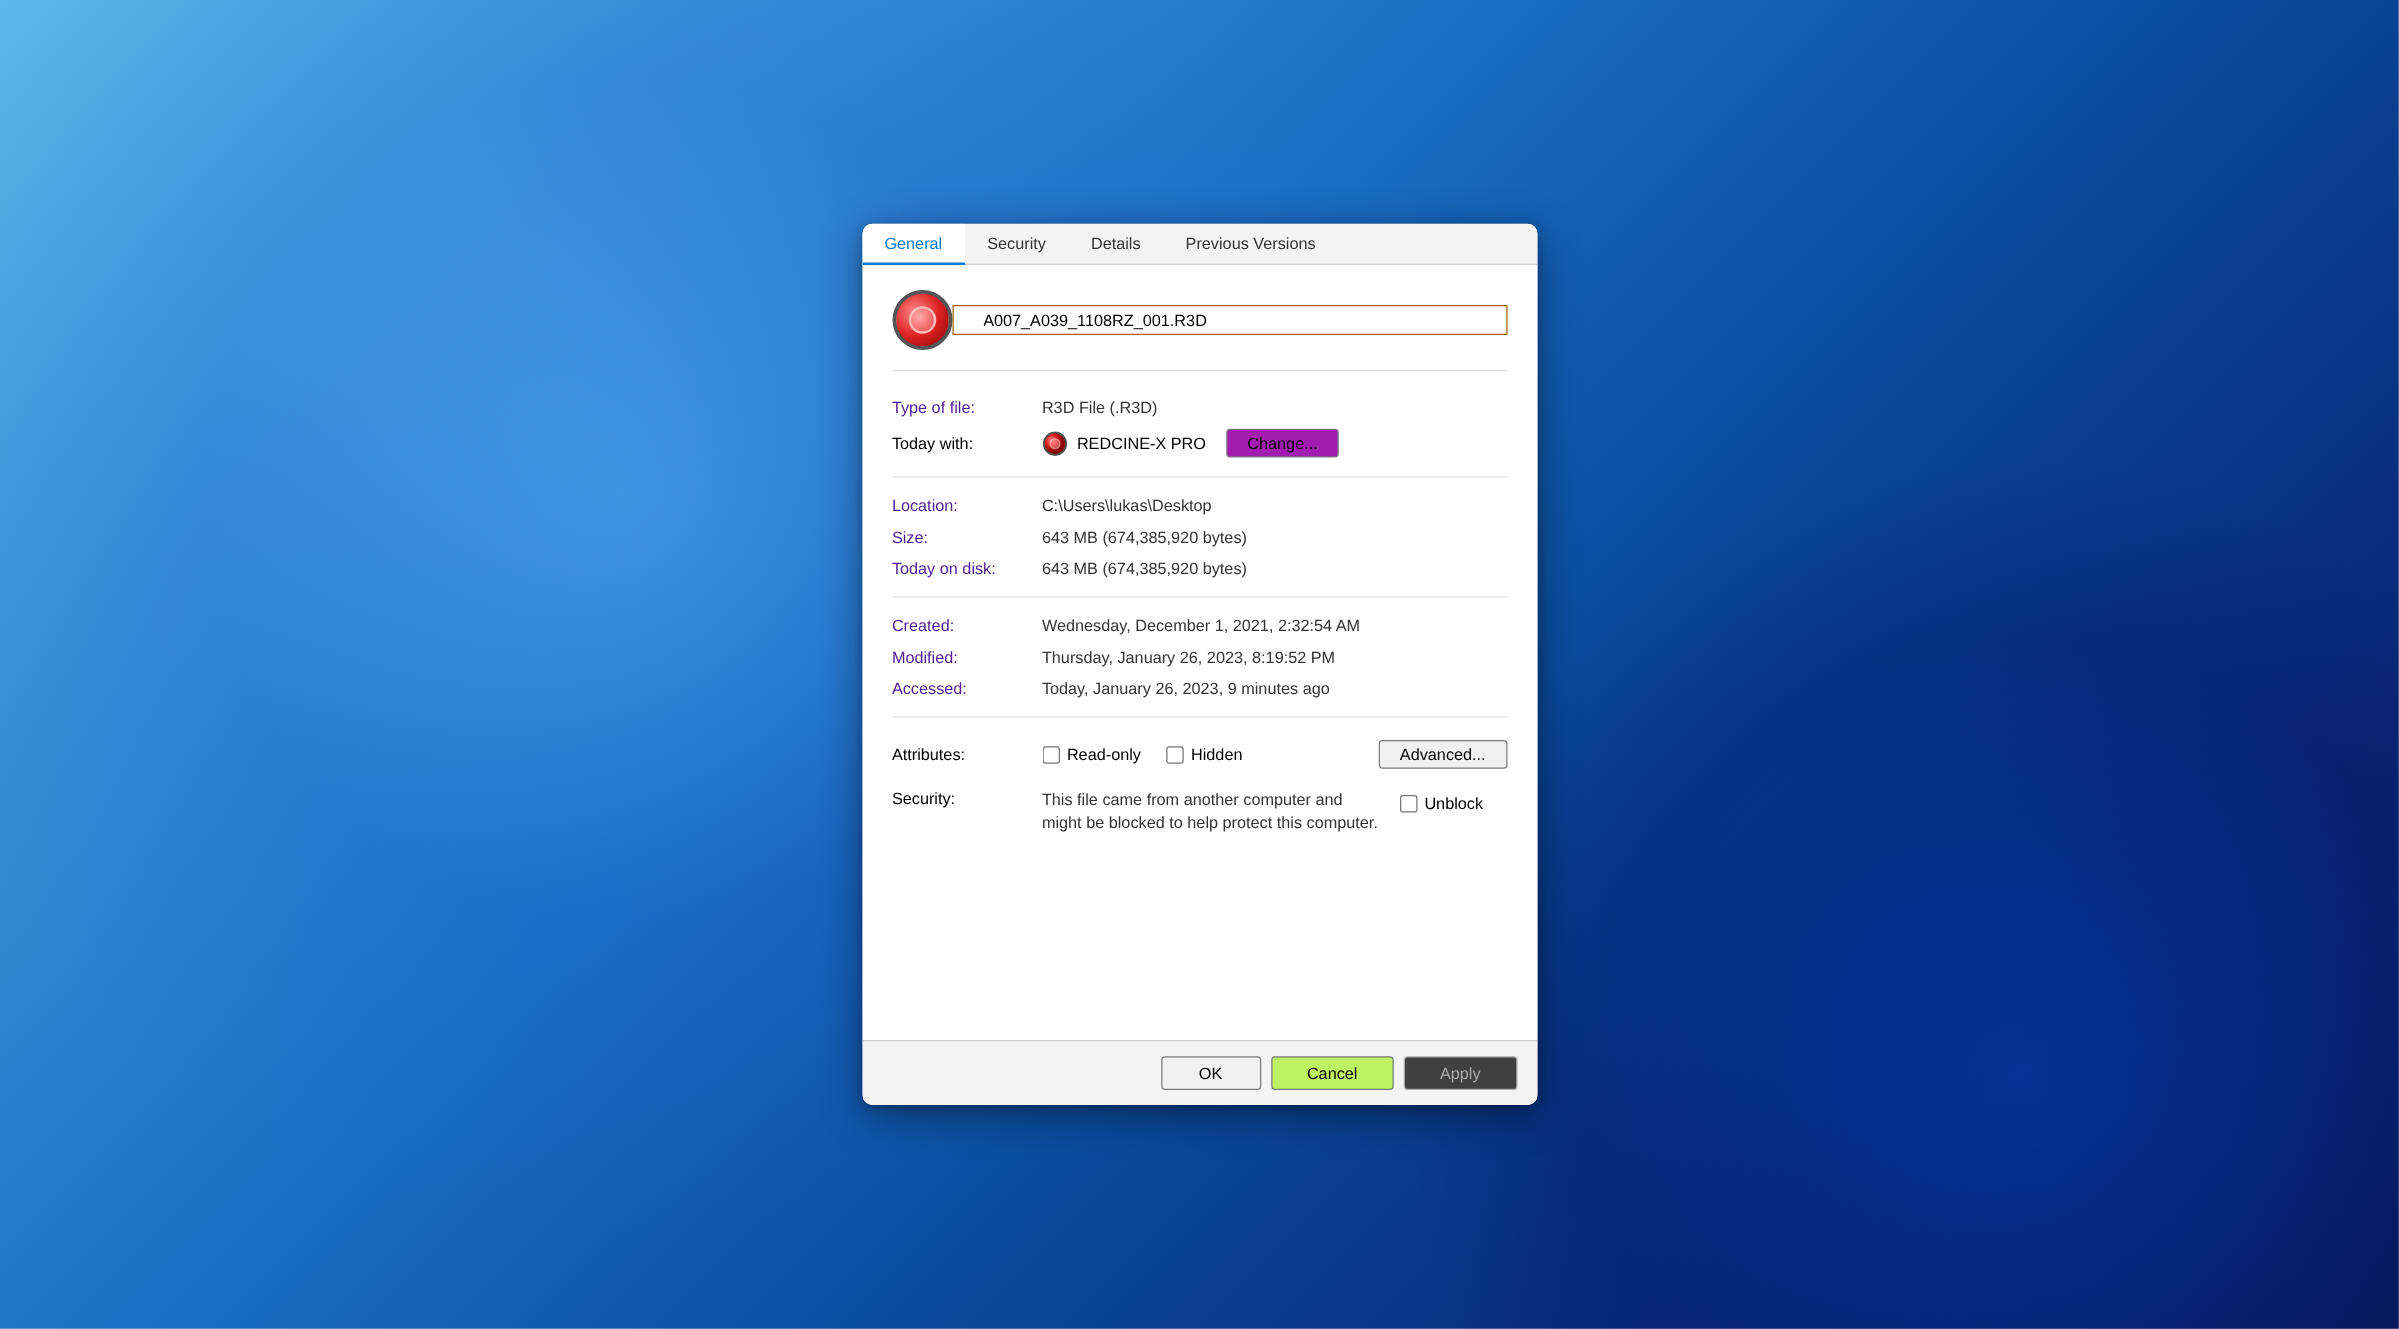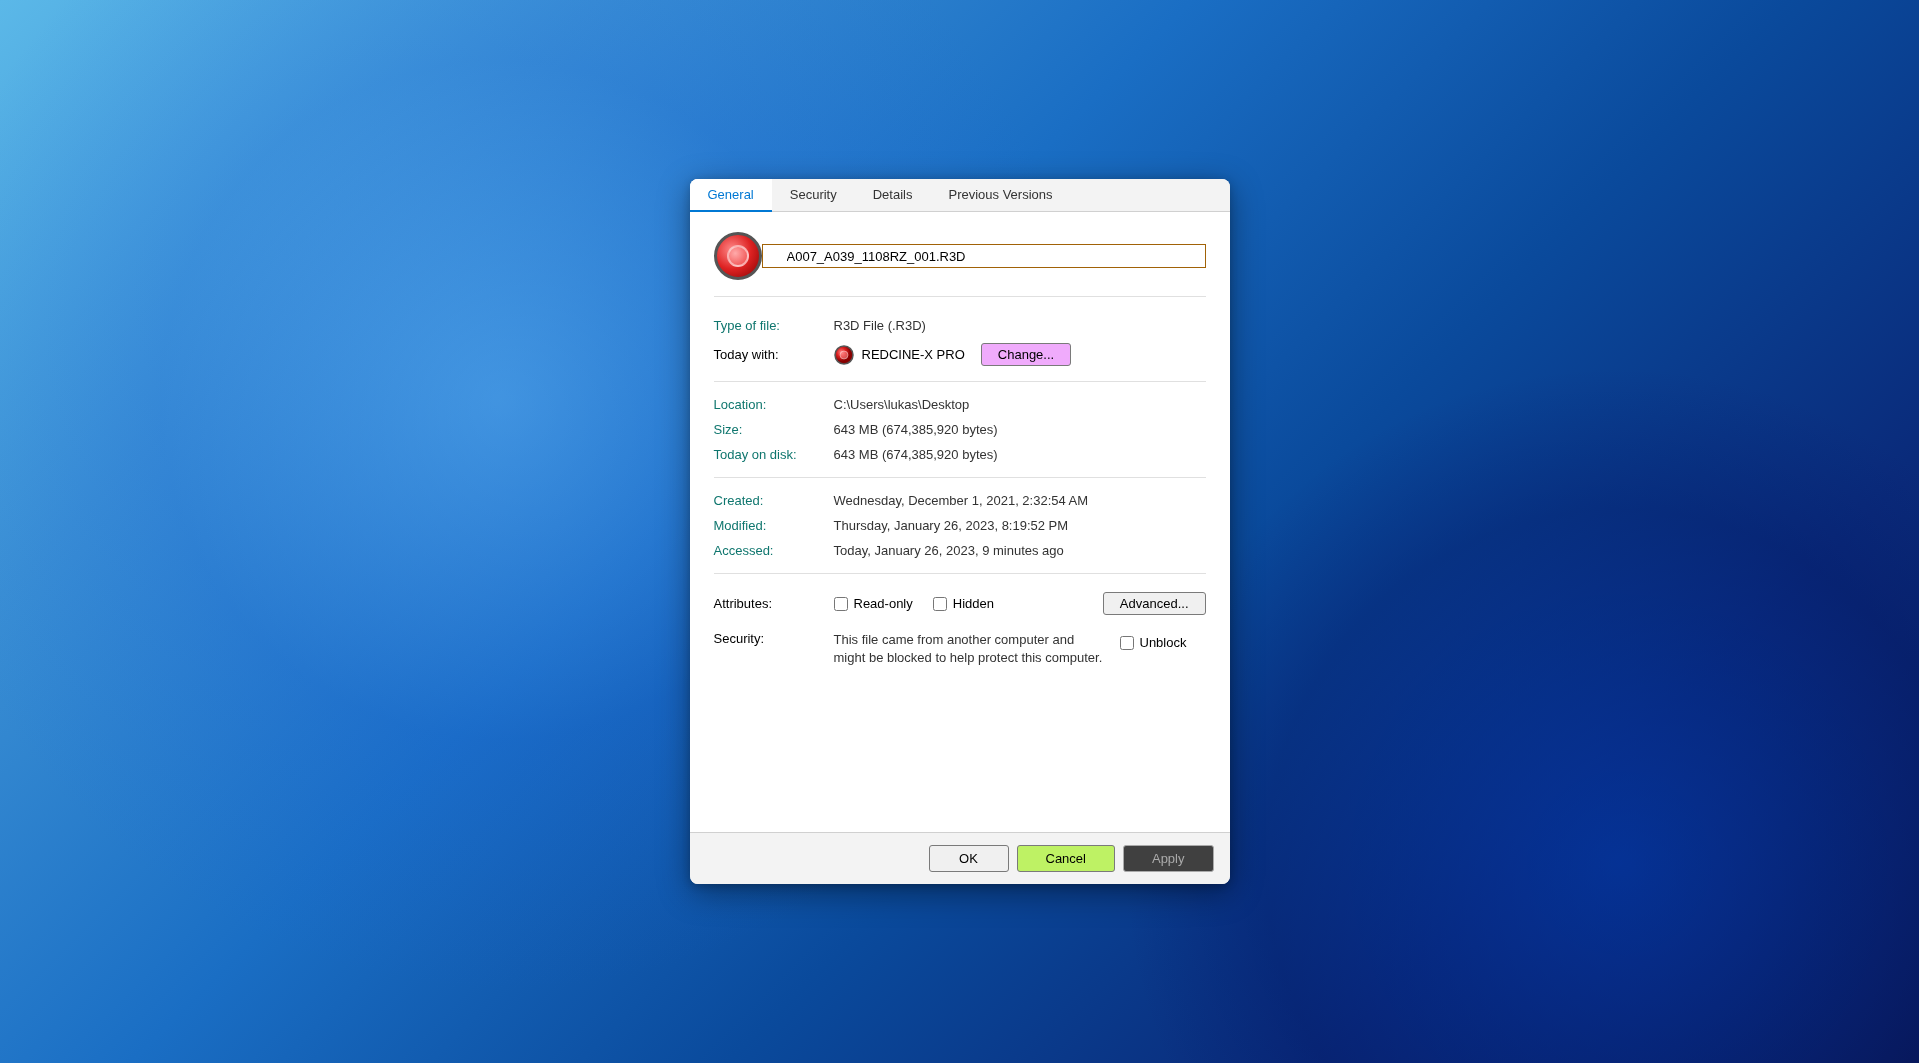--- a/index.html
+++ b/index.html
@@ -140,21 +140,21 @@
     .prop-row {
       display: flex;
       padding: 5px 0;
       font-size: 13px;
       color: #333;
     }
 
     .prop-label {
       width: 120px;
       flex-shrink: 0;
-      color: #0f766e;
+      color: #4c1d95;
     }
 
     .prop-value {
       flex: 1;
       color: #333;
     }
 
     .separator {
       border: none;
       border-top: 1px solid #e0e0e0;
@@ -187,21 +187,21 @@
     }
 
     .app-name {
       font-size: 13px;
     }
 
     .change-btn {
       margin-left: 16px;
       padding: 3px 16px;
       border: 1px solid #7a7a7a;
-      background: #f0abfc;
+      background: #a21caf;
       font-size: 13px;
       font-family: 'Segoe UI', sans-serif;
       cursor: pointer;
       border-radius: 3px;
     }
 
     .attributes-row {
       display: flex;
       align-items: center;
       padding: 8px 0;

